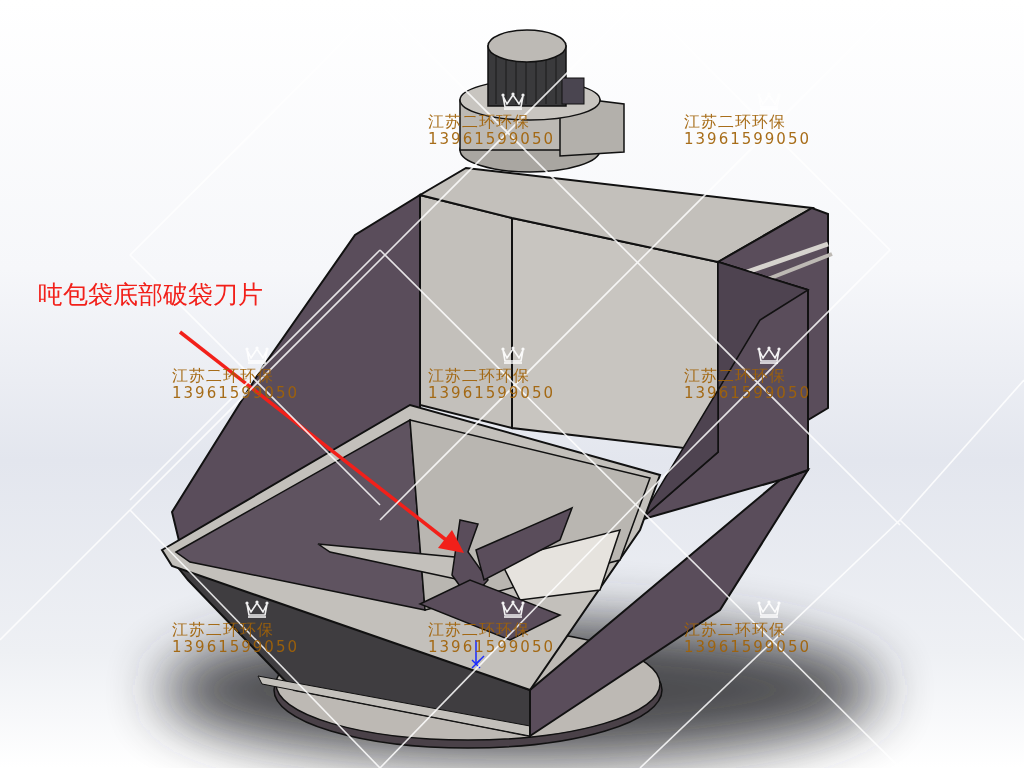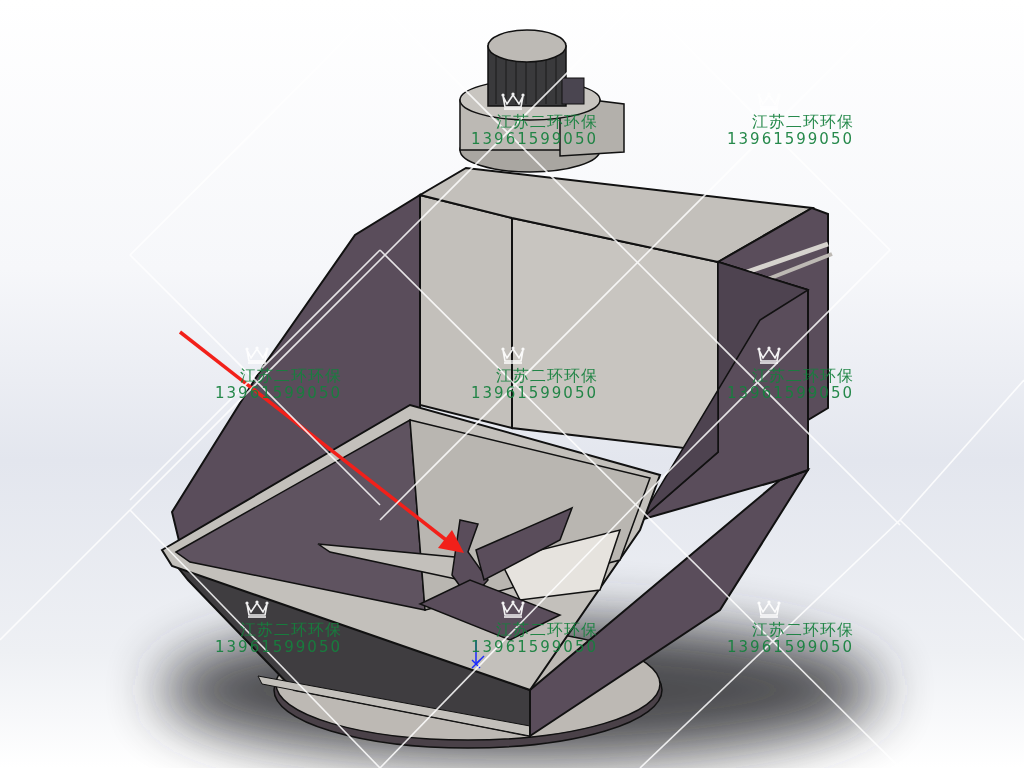--- a/index.html
+++ b/index.html
@@ -9,21 +9,21 @@
     font-family: "DejaVu Sans", sans-serif;
   }
   .stage { position: absolute; left: 0; top: 0; width: 1024px; height: 768px; }
   svg.model { position: absolute; left: 0; top: 0; }
   .callout {
     position: absolute; left: 38px; top: 278px;
     font-family: "DejaVu Sans", sans-serif;
     font-size: 25px; color: #f2201a; letter-spacing: 0px; white-space: nowrap;
   }
   .wm {
-    position: absolute; width: 170px; text-align: right; color: #15803d;
+    position: absolute; width: 170px; text-align: left; color: #a16207;
     opacity: 0.92; pointer-events: none;
   }
   .wm .crown { display: block; margin: 0 auto; width: 24px; height: 18px; }
   .wm .wm-name { display: block; font-size: 16px; line-height: 20px; letter-spacing: 1px; margin-top: 2px; }
   .wm .wm-phone { display: block; font-size: 15px; line-height: 14px; letter-spacing: 2px; }
 </style>
 </head>
 <body>
 
 <div class="stage">
@@ -112,20 +112,21 @@
       <line x1="380" y1="250" x2="900" y2="768"></line>
       <line x1="640" y1="500" x2="380" y2="768"></line>
       <line x1="130" y1="510" x2="380" y2="768"></line>
       <line x1="900" y1="520" x2="640" y2="768"></line>
       <line x1="0" y1="640" x2="130" y2="510"></line>
       <line x1="1024" y1="380" x2="900" y2="520"></line>
       <line x1="1024" y1="640" x2="900" y2="520"></line>
     </g>
   </svg>
 
+  <div class="callout">吨包袋底部破袋刀片</div>
 
   <div class="wm" style="left:428px;top:92px">
     <svg class="crown" viewBox="0 0 24 18">
         <path d="M2 4 L6 12 L12 3 L18 12 L22 4 L20 15 L4 15 Z" fill="none" stroke="#fff" stroke-width="1.6"></path>
         <circle cx="2" cy="3" r="1.6" fill="#fff"></circle>
         <circle cx="12" cy="2" r="1.6" fill="#fff"></circle>
         <circle cx="22" cy="3" r="1.6" fill="#fff"></circle>
         <line x1="3" y1="17" x2="21" y2="17" stroke="#fff" stroke-width="1.6"></line>
       </svg>
     <span class="wm-name">江苏二环环保</span>

